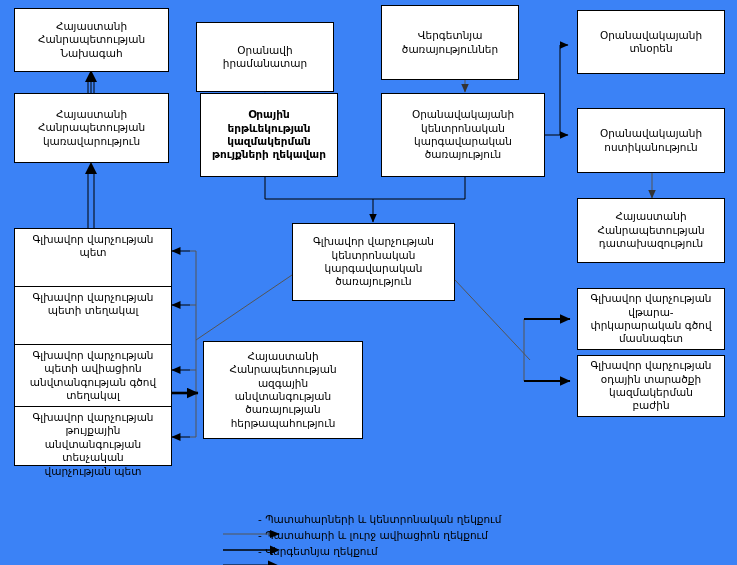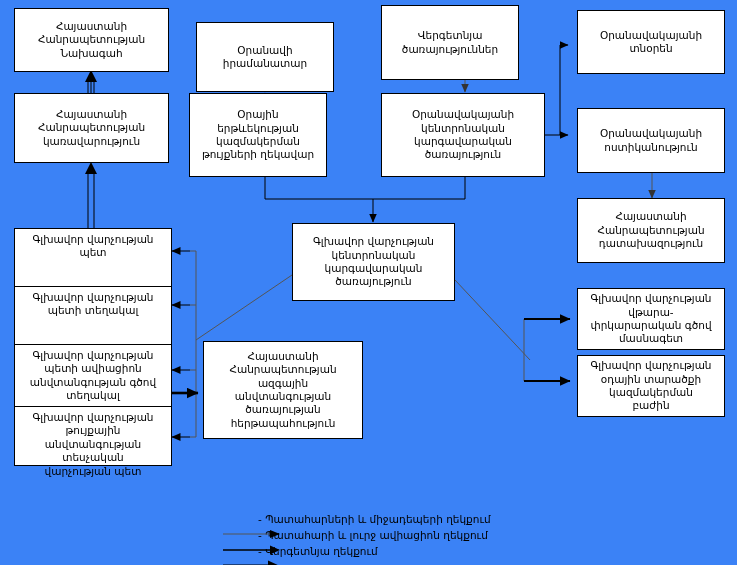--- a/index.html
+++ b/index.html
@@ -176,21 +176,21 @@
 Հանրապետության
 Նախագահ</div>
 
   <div class="node" style="left:14px; top:93px; width:155px; height:70px;">Հայաստանի
 Հանրապետության
 կառավարություն</div>
 
   <div class="node" style="left:196px; top:10px; width:138px; height:70px;margin-top:12px;">Օրանավի
 իրամանատար</div>
 
-  <div class="node" style="left:189px; top:93px; width:138px; height:84px;">Օրային
+  <div class="node" style="left:200px; top:93px; width:138px; height:84px;font-weight:bold;">Օրային
 երթևեկության
 կազմակերման
 թույքների ղեկավար</div>
 
   <div class="node" style="left:381px; top:5px; width:138px; height:75px;">Վերգետնյա
 ծառայություններ</div>
 
   <div class="node" style="left:381px; top:93px; width:164px; height:84px;">Օրանավակայանի
 կենտրոնական
 կարգավարական
@@ -246,21 +246,21 @@
 
   <div class="legend" style="left:196px; top:512px;">
 
     <div class="legend-row">
       <span class="legend-arrow">
         <svg width="58" height="14" viewBox="0 0 58 14">
           <path d="M0,7 L48,7" stroke="#555" stroke-width="1" fill="none"></path>
           <path d="M47,3 L57,7 L47,11 z" fill="#000"></path>
         </svg>
       </span>
-      <span class="legend-text">- Պատահարների և միջադեպերի ղեկքում</span>
+      <span class="legend-text">- Պատահարների և կենտրոնական ղեկքում</span>
     </div>
 
     <div class="legend-row">
       <span class="legend-arrow">
         <svg width="58" height="14" viewBox="0 0 58 14">
           <path d="M0,7 L48,7" stroke="#000" stroke-width="1.6" fill="none"></path>
           <path d="M47,2.5 L57,7 L47,11.5 z" fill="#000"></path>
         </svg>
       </span>
       <span class="legend-text">- Պատահարի և լուրջ ավիացիոն ղեկքում</span>

